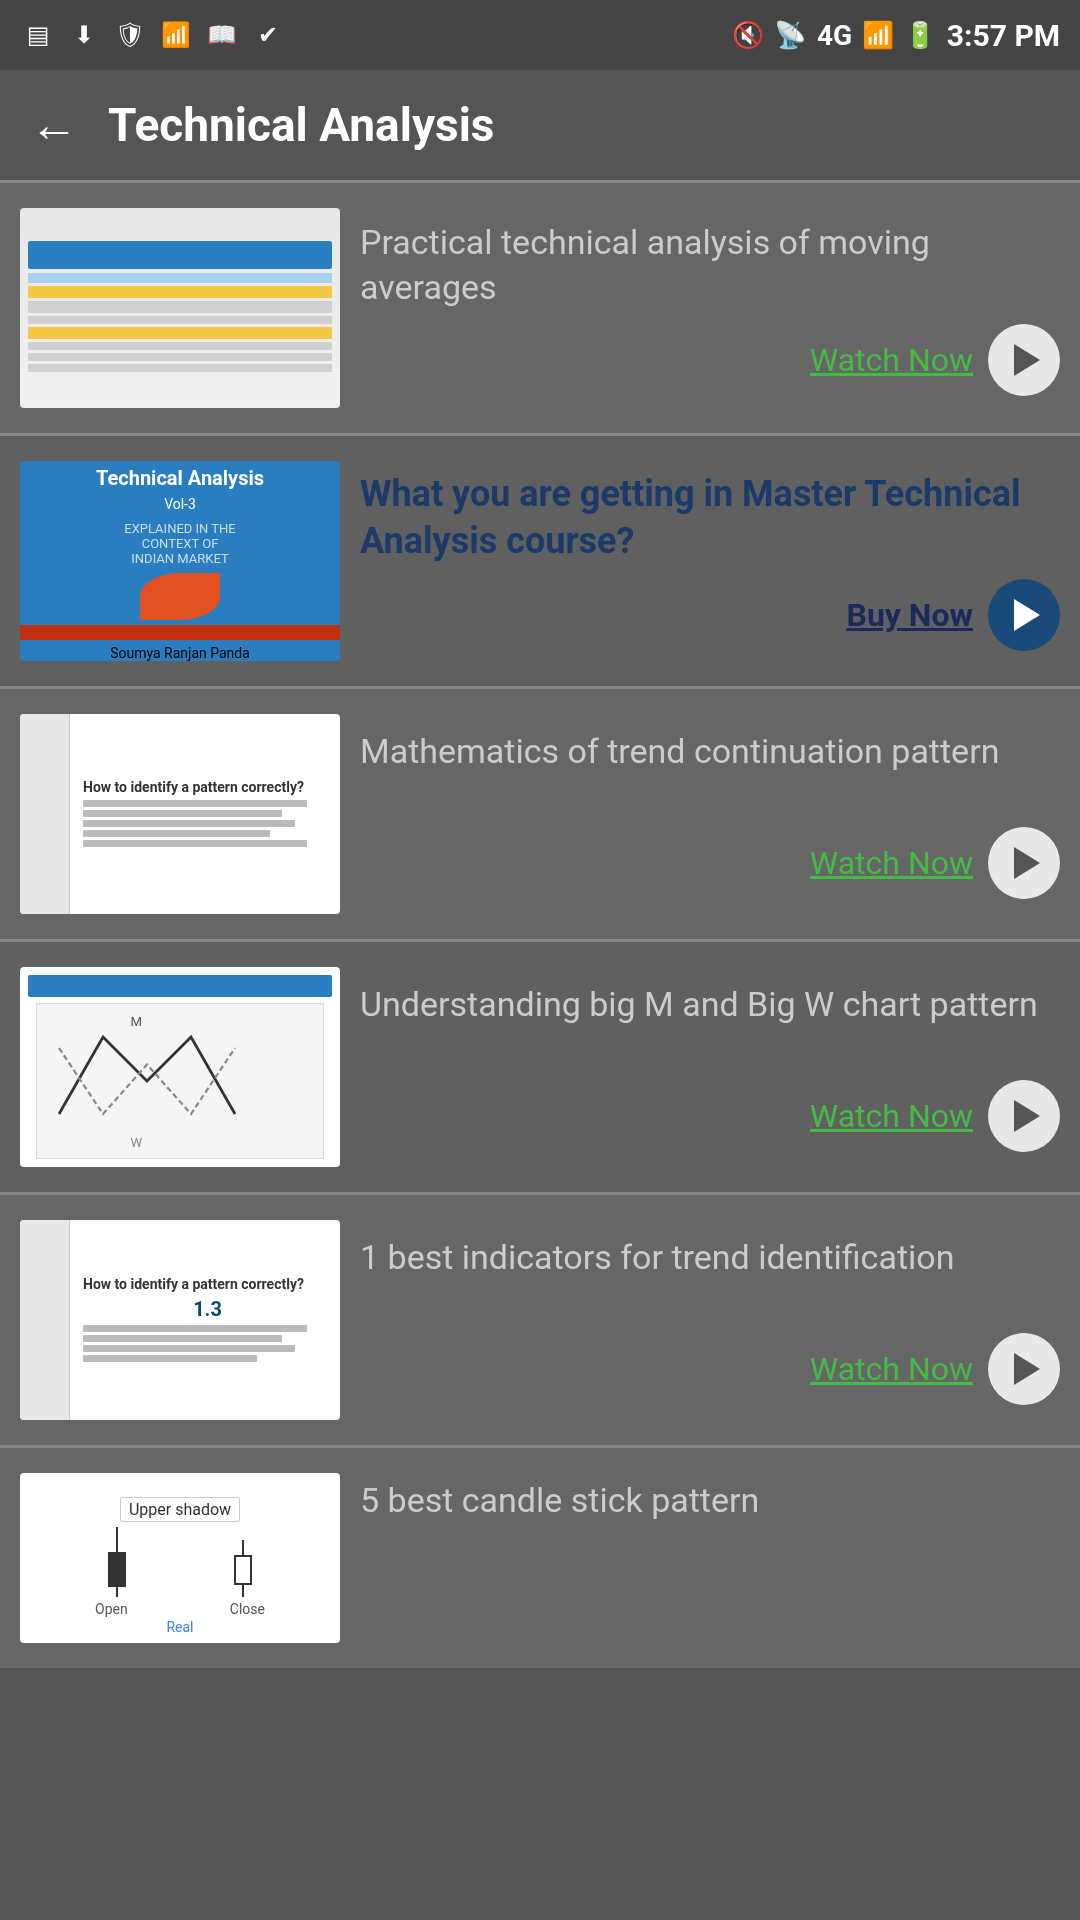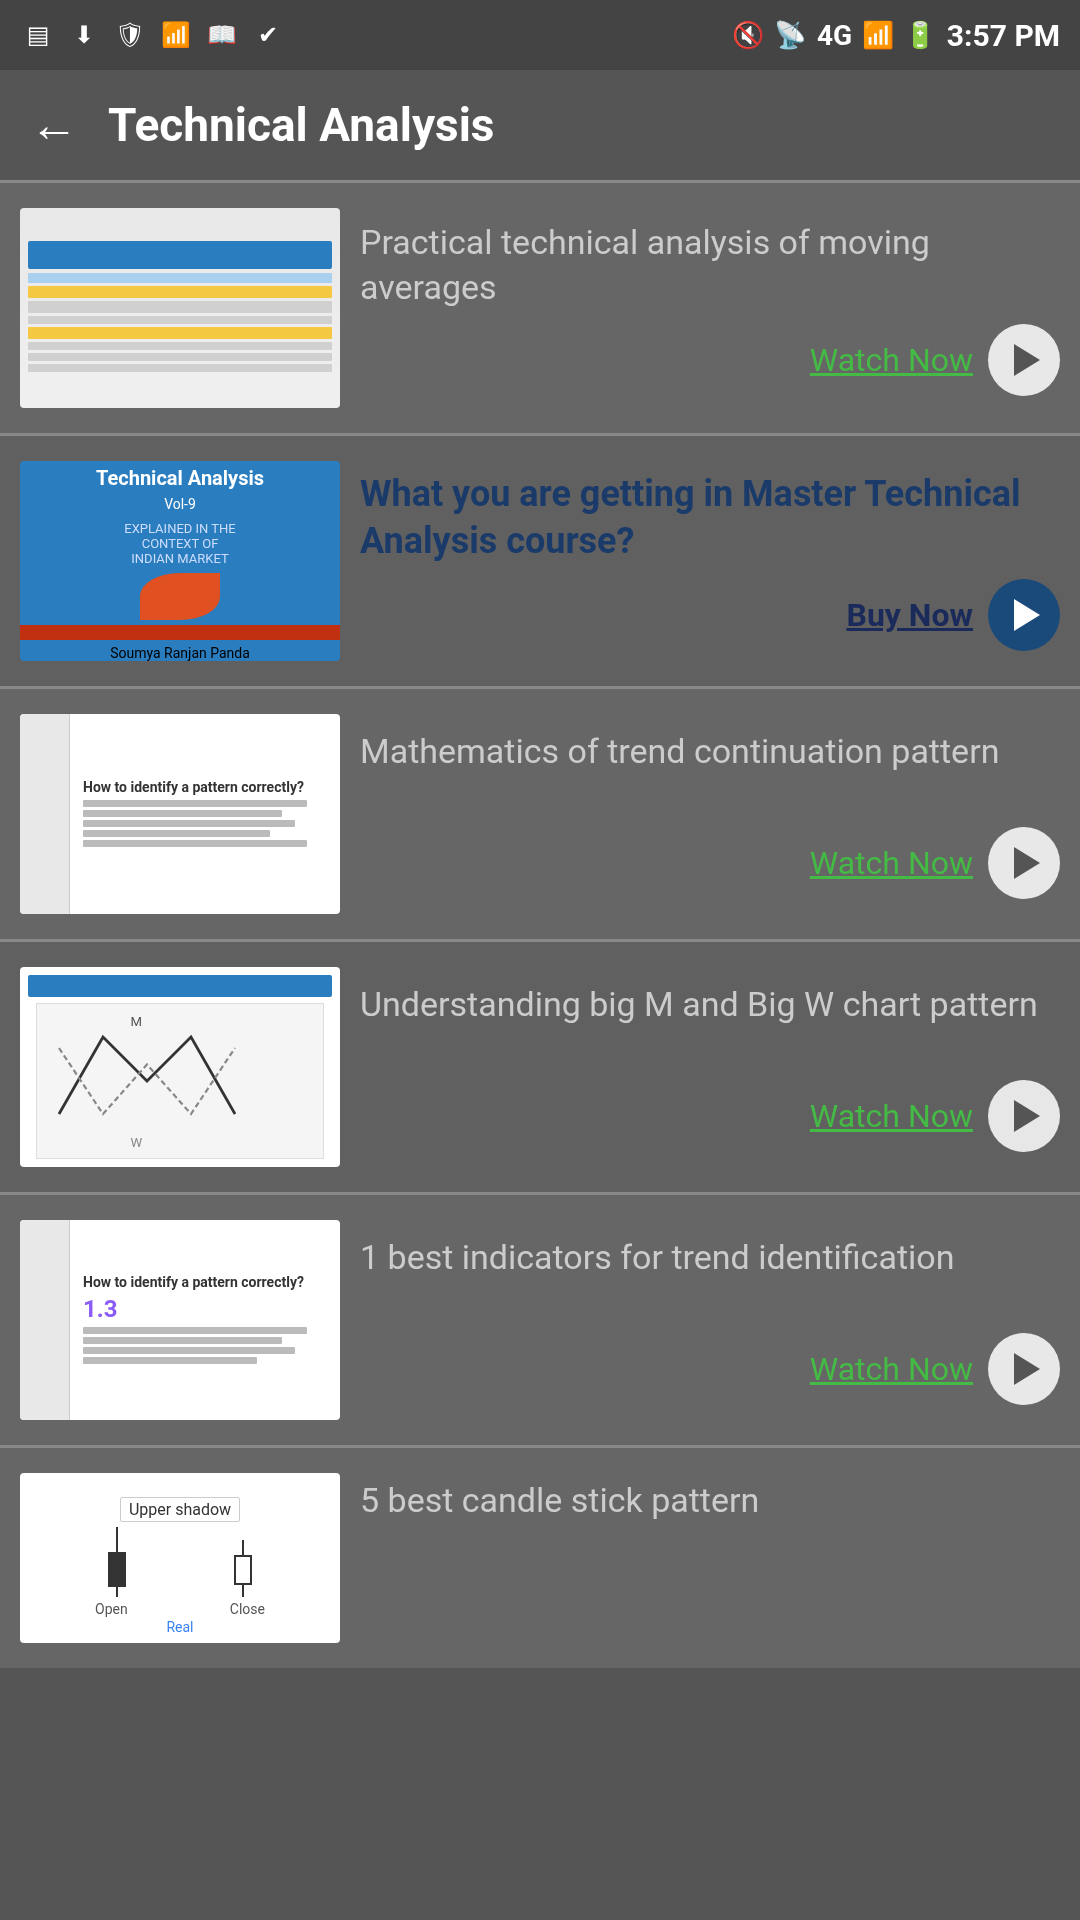--- a/index.html
+++ b/index.html
@@ -312,21 +312,21 @@
       <span class="watch-now-link">Watch Now</span>
       <div class="play-btn">
         <div class="play-triangle"></div>
       </div>
     </div>
   </div>
 </div>
 
 <div class="video-card" style="background:#606060;">
   <div class="thumbnail thumb-2">
-    <div class="thumb-2-title">Technical Analysis<br><span style="font-size:14px;font-weight:normal;">Vol-9</span></div>
+    <div class="thumb-2-title">Technical Analysis<br><span style="font-size:14px;font-weight:normal;">Vol-3</span></div>
     <div style="font-size:13px;color:#ccddff;text-align:center;padding:2px 4px;">EXPLAINED IN THE<br>CONTEXT OF<br>INDIAN MARKET</div>
     <div class="thumb-2-accent"></div>
     <div style="width:100%;height:20px;background:#c03010;margin-top:5px;"></div>
     <div class="thumb-2-bottom">Soumya Ranjan Panda</div>
   </div>
   <div class="card-content">
     <div class="card-title dark-blue" style="color:#1a3a6a;font-weight:bold;font-size:36px;">What you are getting in Master Technical Analysis course?</div>
     <div class="watch-now-row">
       <span class="buy-now-link" style="color:#1a2a5a;font-weight:bold;">Buy Now</span>
       <div class="play-btn dark">
@@ -384,21 +384,21 @@
       </div>
     </div>
   </div>
 </div>
 
 <div class="video-card">
   <div class="thumbnail" style="background:white;position:relative;overflow:hidden;">
     <div class="thumb-side-panel"></div>
     <div style="margin-left:55px;width:calc(100% - 55px);padding:8px;display:flex;flex-direction:column;">
       <div style="font-size:14px;color:#333;font-weight:bold;margin-bottom:5px;">How to identify a pattern correctly?</div>
-      <div style="font-size:24px;color:#8b5cf6;font-weight:bold;margin-bottom:4px;">1.3</div>
+      <div style="font-size:20px;color:#0c4a6e;font-weight:bold;margin-bottom:4px;text-align:center;">1.3</div>
       <div style="height:7px;background:#bbb;margin-bottom:3px;border-radius:1px;width:90%;"></div>
       <div style="height:7px;background:#bbb;margin-bottom:3px;border-radius:1px;width:80%;"></div>
       <div style="height:7px;background:#bbb;margin-bottom:3px;border-radius:1px;width:85%;"></div>
       <div style="height:7px;background:#bbb;margin-bottom:3px;border-radius:1px;width:70%;"></div>
     </div>
   </div>
   <div class="card-content">
     <div class="card-title">1 best indicators for trend identification</div>
     <div class="watch-now-row">
       <span class="watch-now-link">Watch Now</span>

